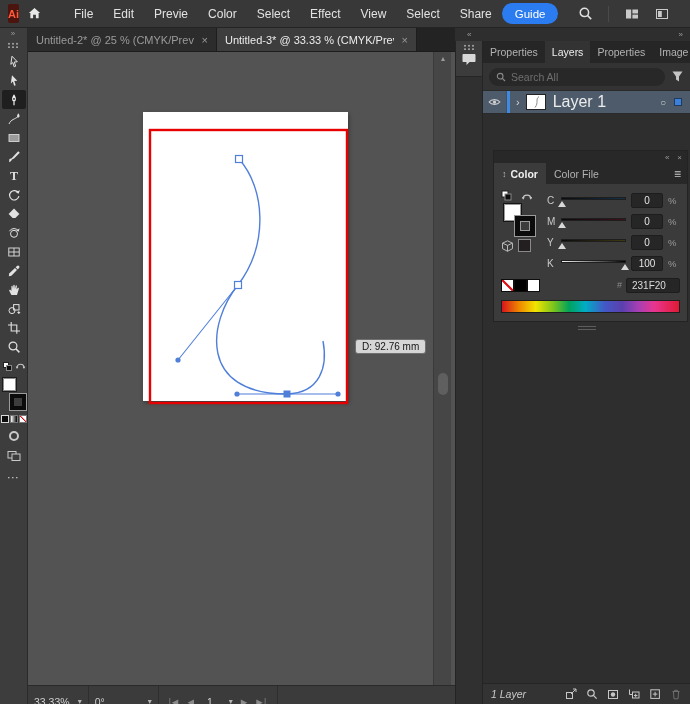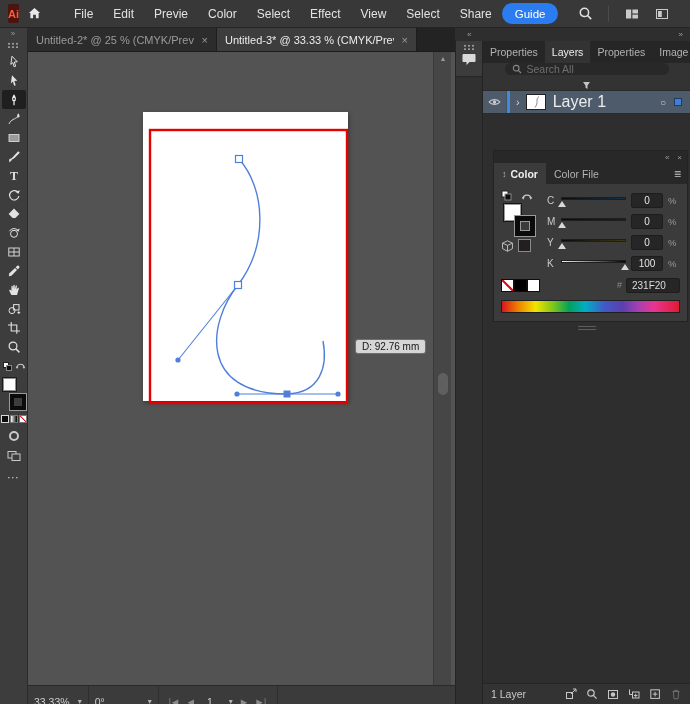--- a/index.html
+++ b/index.html
@@ -80,21 +80,21 @@
   .comment-strip { position:absolute; left:455px; top:41px; width:28px; height:663px; background:#303030;
                    border-left:1px solid #242424; border-right:1px solid #242424; }
   .comment-block { width:100%; height:36px; background:#3c3c3c; border-bottom:1px solid #262626;
                    display:flex; flex-direction:column; align-items:center; padding-top:2px; }
 
   .dock { position:absolute; left:483px; top:41px; width:207px; height:663px; background:#2e2e2e; }
   .dock-tabs { height:22px; background:#262626; display:flex; align-items:stretch; font-size:10.5px; }
   .dock-tab { padding:0 7px; display:flex; align-items:center; color:#b2b2b2; white-space:nowrap; }
   .dock-tab.active { background:#333333; color:#eeeeee; }
   .dock-menu { margin-left:auto; padding:0 6px; display:flex; align-items:center; color:#c9c9c9; font-size:12px; }
-  .search-row { height:27px; background:#333333; display:flex; align-items:center; padding:0 6px; gap:6px;flex-direction:column; }
+  .search-row { height:27px; background:#333333; display:flex; align-items:center; padding:0 6px; gap:6px; }
   .search-box { flex:1; height:18px; background:#282828; border-radius:9px; display:flex; align-items:center; padding:0 7px; gap:5px; }
   .search-box input { flex:1; background:transparent; border:none; outline:none; color:#ddd; font-size:10.5px; font-family:inherit; }
   .search-box input::placeholder { color:#6f6f6f; }
   .layer-row { height:24px; background:#4d5b6b; border-top:1px solid #2a2a2a; border-bottom:1px solid #2a2a2a;
                display:flex; align-items:center; }
   .lr-eye { width:24px; display:flex; justify-content:center; border-right:1px solid #42505f; height:100%; align-items:center; }
   .lr-accent { width:3px; height:100%; background:#3e8ae0; margin-right:6px; }
   .lr-chev { color:#d5d5d5; font-size:11px; margin-right:6px; }
   .lr-thumb { width:20px; height:16px; background:#fff; border:1px solid #222; margin-right:7px; }
   .lr-name { font-size:16px; color:#ececec; }
@@ -142,21 +142,21 @@
   .hex-hash { color:#8a8a8a; font-size:9px; }
   .hex-input { width:54px; height:15px; background:#262626; border:1px solid #1d1d1d; border-radius:2px;
                color:#ddd; font-size:10px; padding-left:5px; font-family:inherit; outline:none; }
   .spectrum { height:13px; margin-top:6px; border:1px solid #1f1f1f;
       background:linear-gradient(90deg,#d8151d 0%,#ee8000 9%,#f1e400 19%,#7cc51c 29%,#00a25d 38%,#00adc4 47%,#4259c6 58%,#5b3fae 68%,#a63fb4 77%,#e9358f 86%,#e01a35 100%); }
   .cg-grip { width:18px; height:5px; margin:3px auto 0 auto;
              background:repeating-linear-gradient(0deg,#5d5d5d 0 1px,transparent 1px 2.5px); }
 
   .dock-footer { position:absolute; left:0; bottom:0; width:100%; height:21px; background:#333333;
                  border-top:1px solid #252525; display:flex; align-items:center; padding:0 8px; }
-  .df-count { font-size:10.5px; color:#c9c9c9; }
+  .df-count { font-size:10.5px; color:#c9c9c9;font-style:italic; }
   .df-icons { margin-left:auto; display:flex; align-items:center; gap:9px; }
 </style>
 </head>
 <body>
 
 <div id="app">
 
   <div class="menubar">
     <div class="ai-logo">Ai</div>
     <div class="home-btn">

